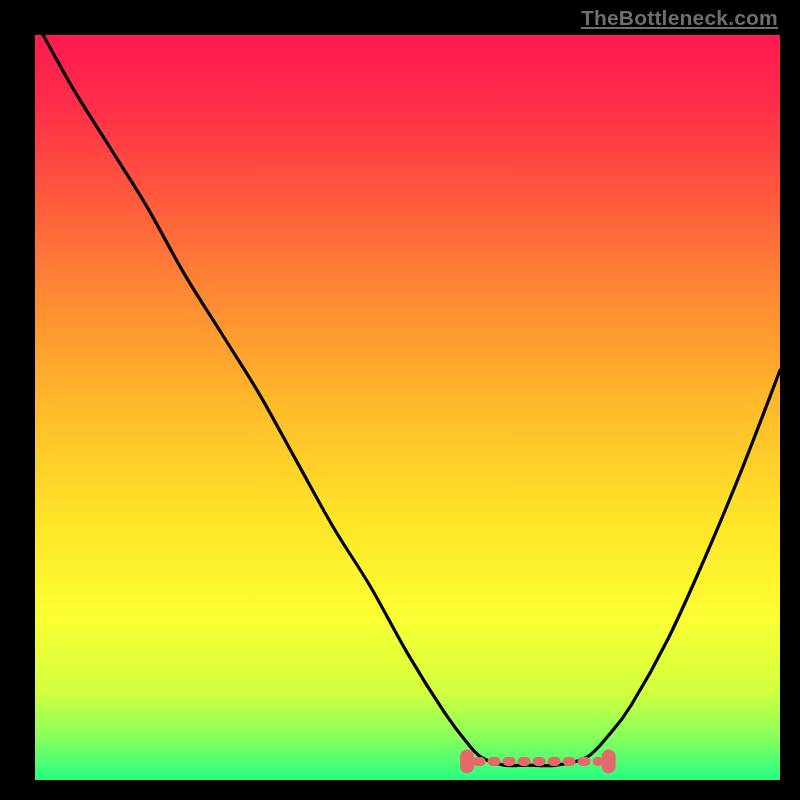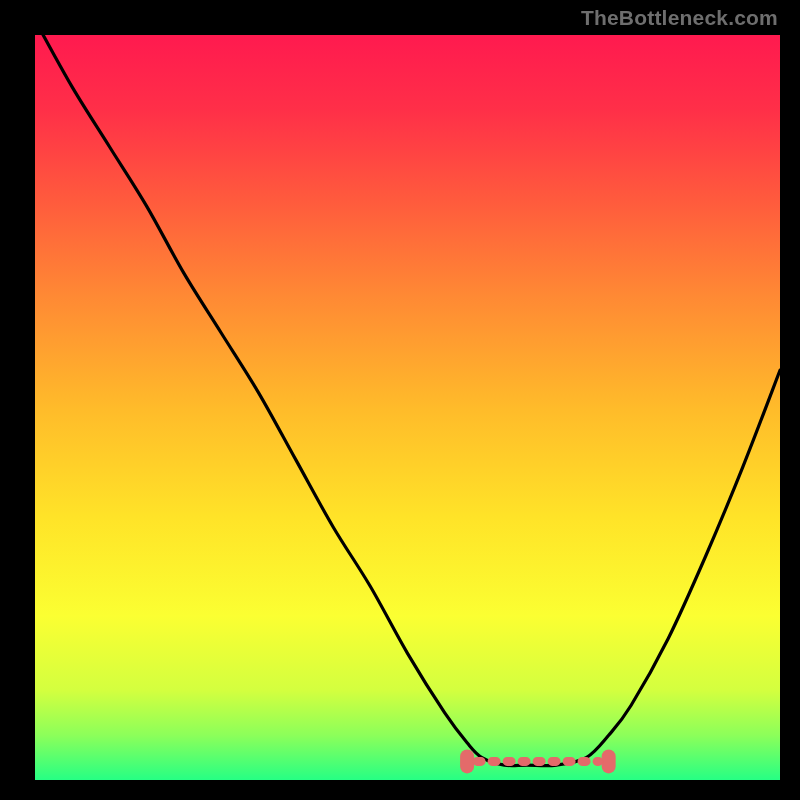--- a/index.html
+++ b/index.html
@@ -42,20 +42,21 @@
   }
   .attribution {
     position: absolute;
     top: 6px;
     right: 22px;
     color: #6e6e6e;
     font-size: 21px;
     font-weight: 600;
     letter-spacing: 0.2px;
     user-select: none;
+    text-decoration: underline;
   }
 </style>
 </head>
 <body>
 
 <div class="frame">
 
   <div class="plot-area">
 
     <svg class="gradient-bg" viewBox="0 0 745 745" preserveAspectRatio="none">

